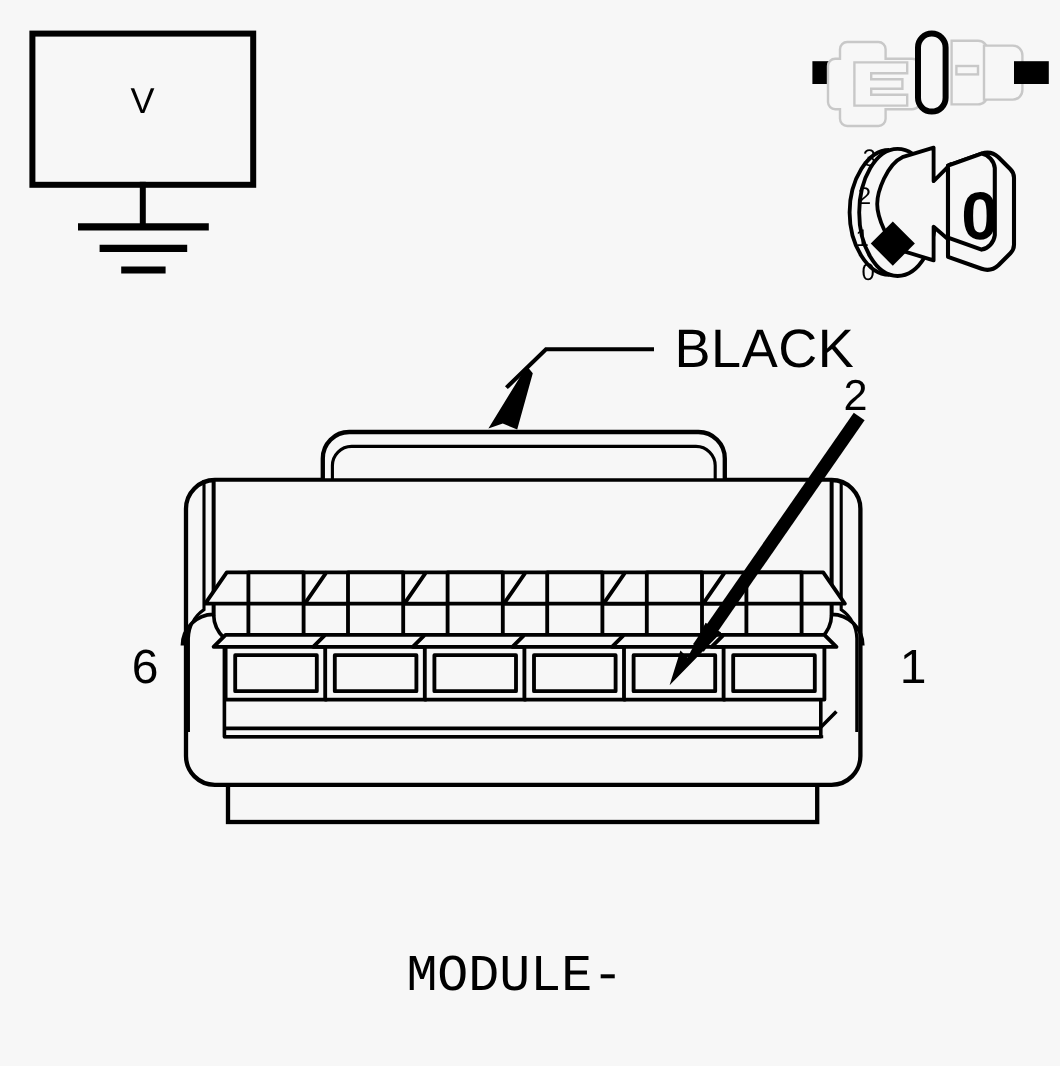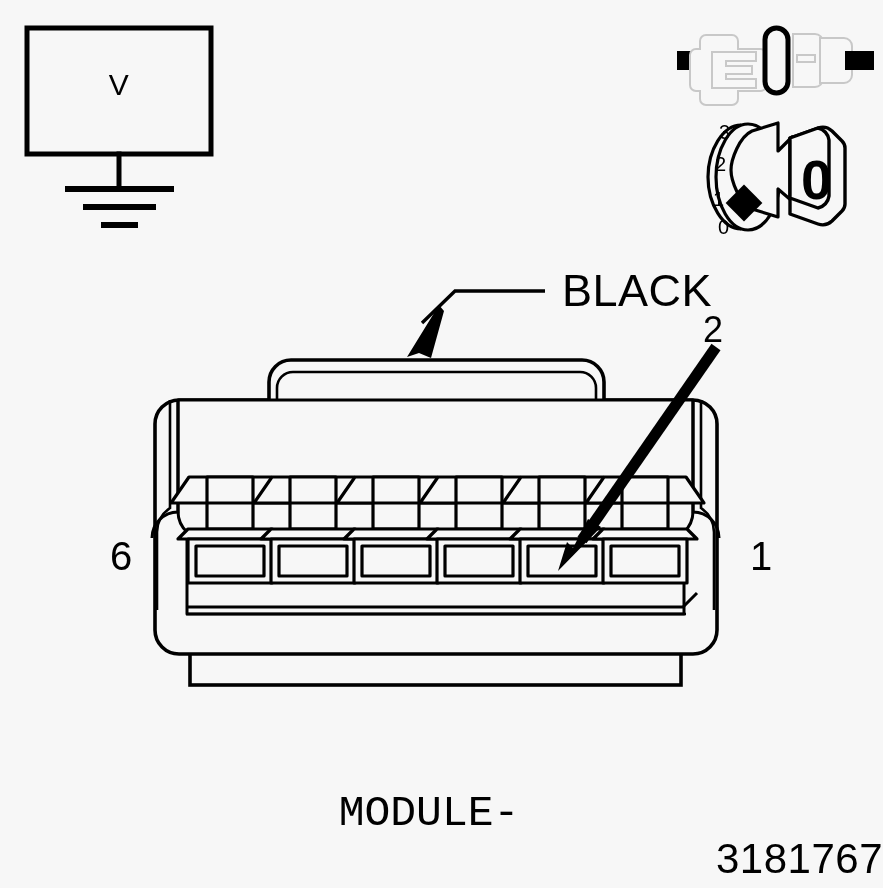--- a/index.html
+++ b/index.html
@@ -240,15 +240,14 @@
   <div class="txt t-pin-left">6</div>
   <div class="txt t-pin-right">1</div>
 
   <div class="txt t-name">
     <div>MODULE-</div>
     
     
     
   </div>
 
-  <div class="txt t-partnum">3181767</div>
 
 </div>
 
 </body></html>

